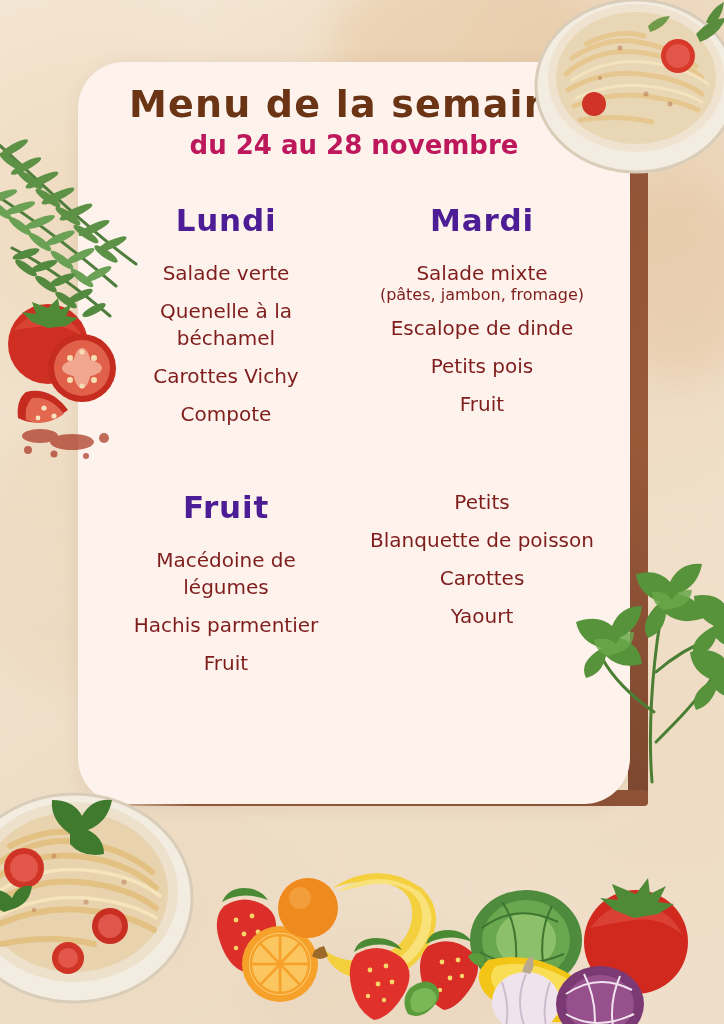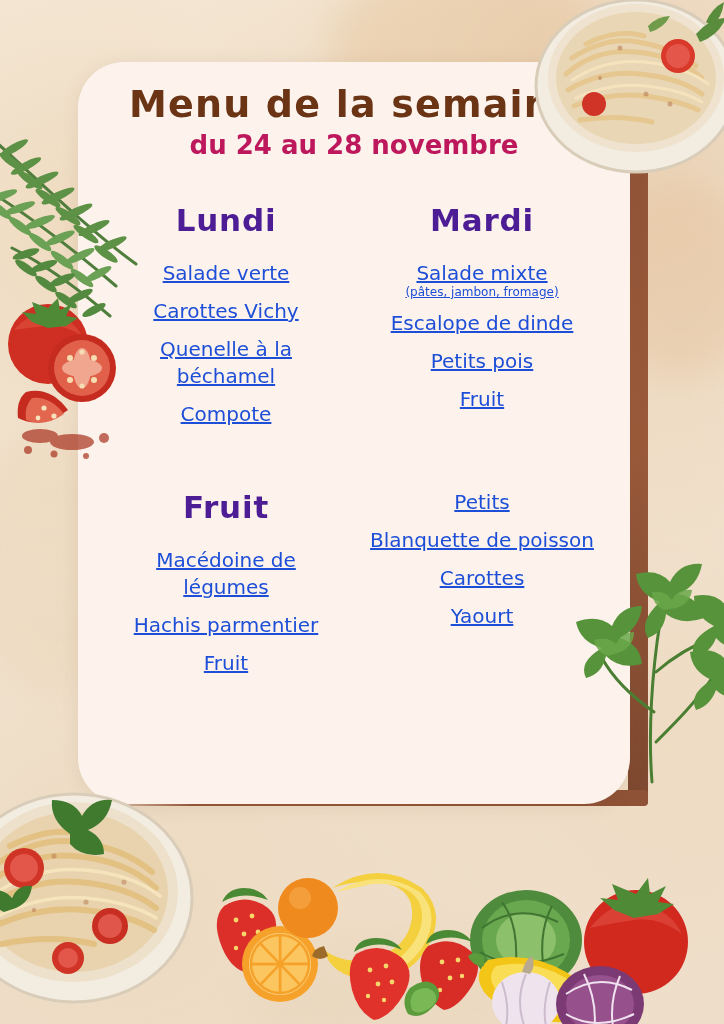--- a/index.html
+++ b/index.html
@@ -95,30 +95,29 @@
   .day-name {
     font-size: 31px;
     font-weight: 700;
     color: #4c1d95;
     letter-spacing: .8px;
     margin-bottom: 22px;
   }
   .dish {
     font-size: 20px;
     line-height: 1.35;
-    color: #1d4ed8;
+    color: #7f1d1d;
     margin-bottom: 11px;
     max-width: 230px;
     margin-left: auto;
     margin-right: auto;
-    text-decoration: underline;
   }
   .dish-note {
     display: block;
-    font-size: 12px;
+    font-size: 16px;
     line-height: 1.2;
     margin-top: -2px;
   }
 
   
   .deco { position: absolute; pointer-events: none; }
 
   
   .bowl-tr { left: 528px; top: -18px; width: 212px; height: 200px; }
   .bowl-bl { left: -36px; top: 782px; width: 246px; height: 232px; }
@@ -157,22 +156,22 @@
   <div class="card">
 
     <div class="title">Menu de la semaine</div>
     <div class="subtitle">du 24 au 28 novembre</div>
 
     <div class="grid">
 
       <div class="day">
         <div class="day-name">Lundi</div>
         <div class="dish">Salade verte</div>
+        <div class="dish">Quenelle à la béchamel</div>
         <div class="dish">Carottes Vichy</div>
-        <div class="dish">Quenelle à la béchamel</div>
         <div class="dish">Compote</div>
       </div>
 
       <div class="day">
         <div class="day-name">Mardi</div>
         <div class="dish">
           <span>Salade mixte</span>
           <span class="dish-note">(pâtes, jambon, fromage)</span>
         </div>
         <div class="dish">Escalope de dinde</div>

